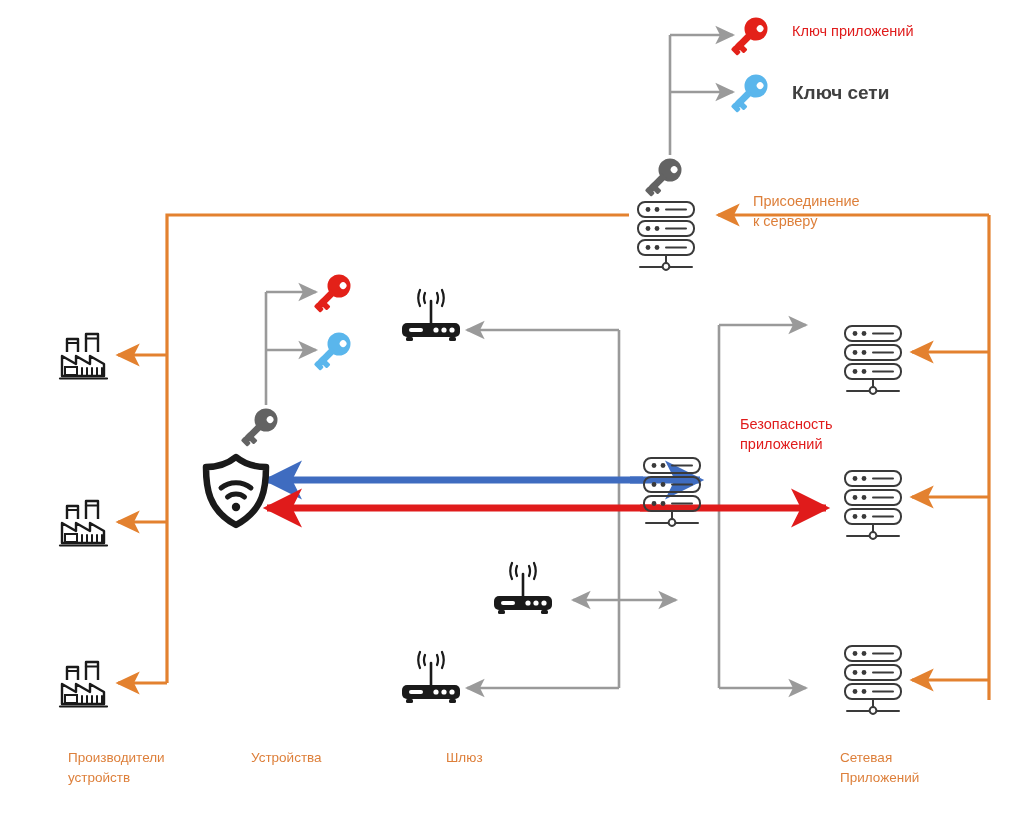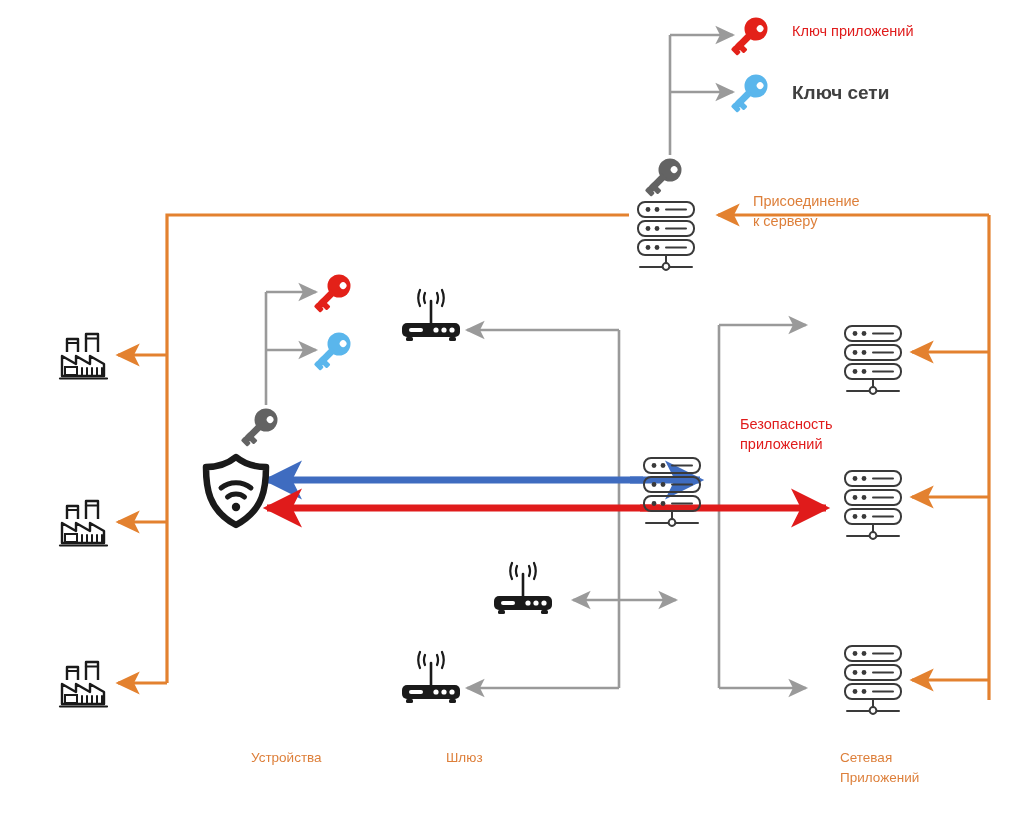--- a/index.html
+++ b/index.html
@@ -233,18 +233,20 @@
       </g>
 </svg>
 
 <div class="lbl lbl-red" style="left:792px;top:22px;">Ключ приложений</div>
 <div class="lbl lbl-cyan" style="left:792px;top:80px;">Ключ сети</div>
 <div class="lbl lbl-orange" style="left:753px;top:173px;margin-top:19px;">Присоединение
 к серверу</div>
 <div class="lbl lbl-red" style="left:740px;top:415px;">Безопасность
 приложений</div>
 
+<div class="cap" style="left:68px;top:748px;">Производители
+устройств</div>
 <div class="cap" style="left:210px;top:748px;margin-left:41px;">Устройства</div>
 <div class="cap" style="left:415px;top:748px;margin-left:31px;">Шлюз</div>
 <div class="cap" style="left:840px;top:748px;">Сетевая
 Приложений</div>
 
 </div>
 
 </body></html>

